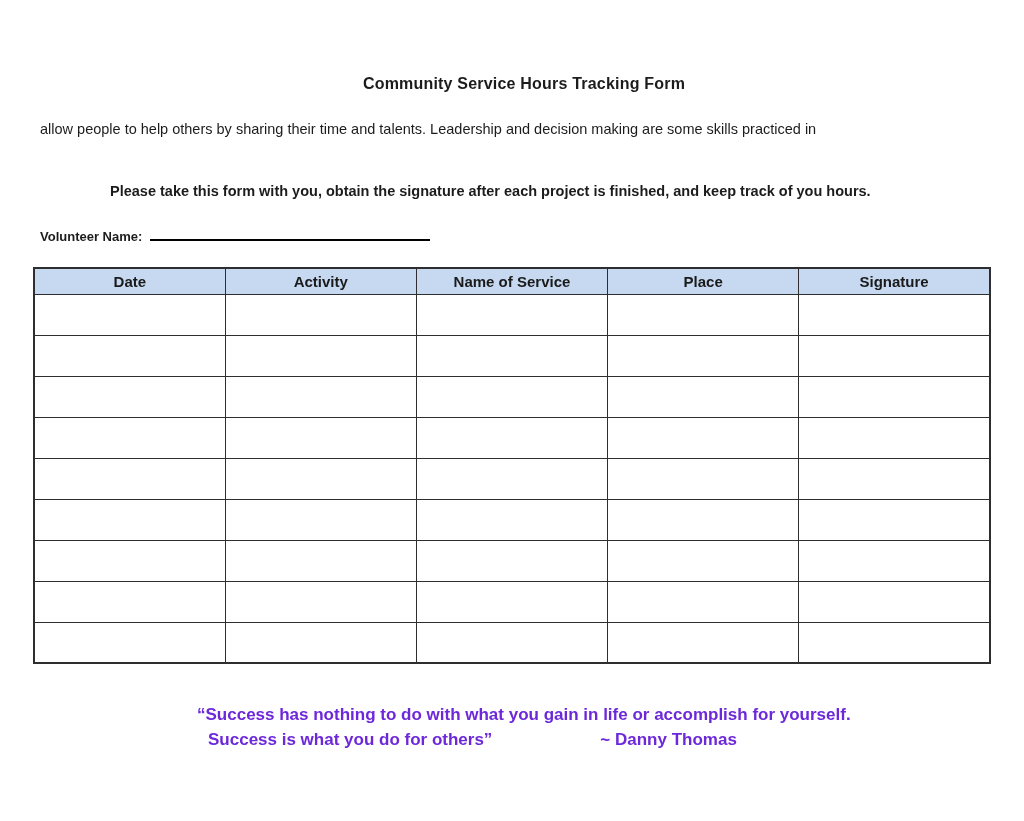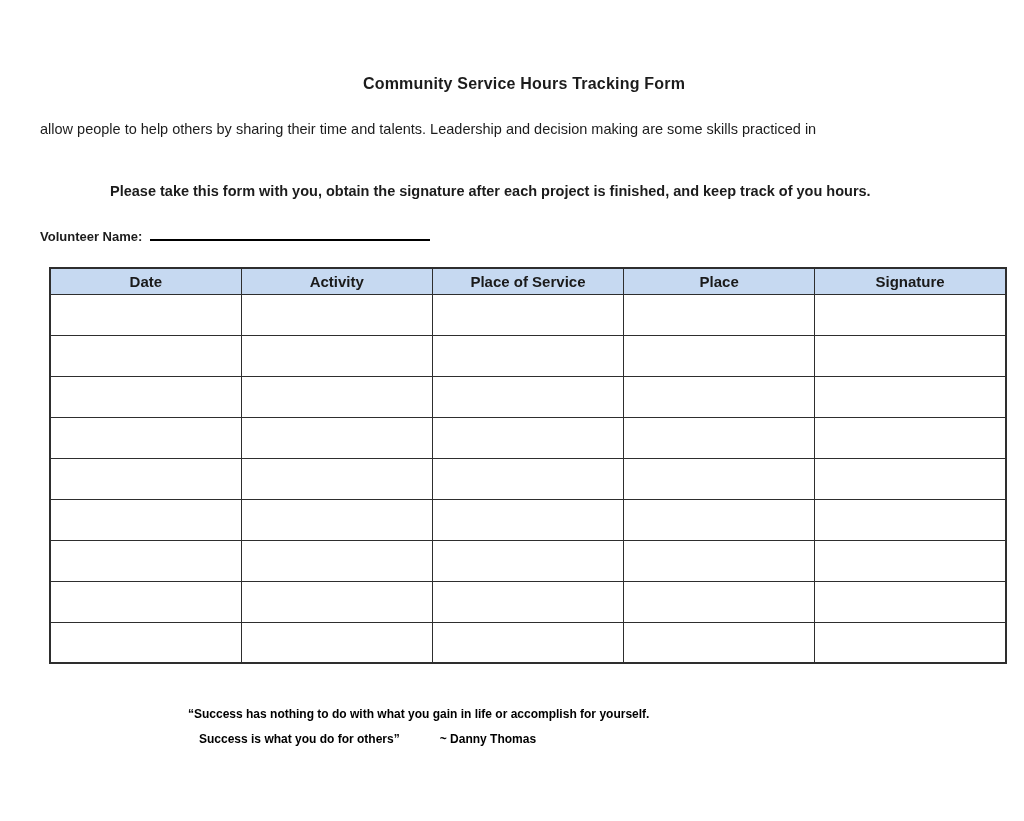--- a/index.html
+++ b/index.html
@@ -56,48 +56,47 @@
     vertical-align: baseline;
   }
   table.service-table {
     position: absolute;
     top: 267px;
     left: 33px;
     width: 958px;
     border-collapse: collapse;
     table-layout: fixed;
     border: 2px solid var(--border-color, #2e2e2e);
-    margin-left: 16px;
   }
   table.service-table th {
     background: var(--header-bg, #C6D9F1);
     border: 1.5px solid var(--border-color, #2e2e2e);
     height: 26px;
     font-size: 15px;
     font-weight: bold;
     text-align: center;
     vertical-align: middle;
     color: #1a1a1a;
   }
   table.service-table td {
     border: 1.5px solid var(--border-color, #2e2e2e);
     height: 41px;
     background: #ffffff;
   }
   .quote {
     position: absolute;
     top: 702px;
-    left: 188px;
-    font-size: 12px;
+    left: 197px;
+    font-size: 17px;
     font-weight: bold;
     line-height: 25px;
-    color: #000000;
+    color: #6d28d9;
   }
   .quote-line2-wrap { margin-left: 11px; white-space: nowrap; }
-  .quote-attribution { display: inline-block; margin-left: 40px; }
+  .quote-attribution { display: inline-block; margin-left: 108px; }
 </style>
 </head>
 <body>
 
 <div class="page">
 
   <div class="doc-title">Community Service Hours Tracking Form</div>
 
   <div class="intro">
     <div class="intro-line">allow people to help others by sharing their time and talents. Leadership and decision making are some skills practiced in</div>
@@ -107,21 +106,21 @@
 
   <div class="volunteer-row">
     <span>Volunteer Name:</span><span class="name-blank"></span>
   </div>
 
   <table class="service-table">
     <thead>
       <tr>
         <th>Date</th>
         <th>Activity</th>
-        <th>Place of Service</th>
+        <th>Name of Service</th>
         <th>Place</th>
         <th>Signature</th>
       </tr>
     </thead>
     <tbody>
         <tr>
           <td></td>
           <td></td>
           <td></td>
           <td></td>

